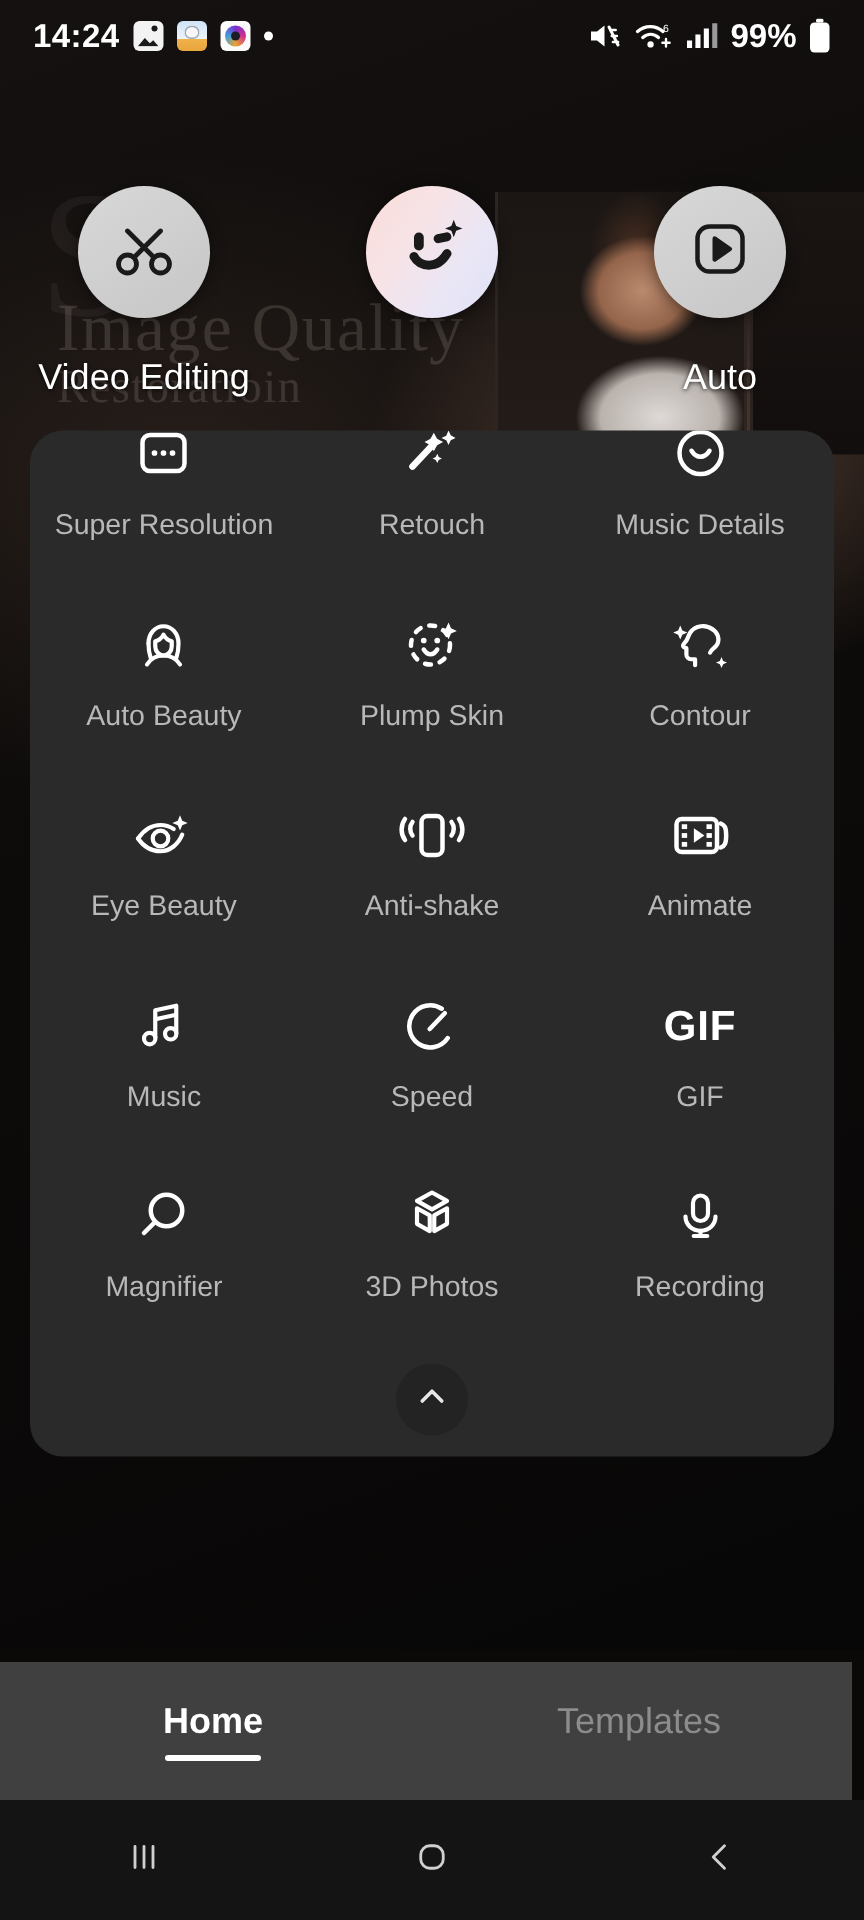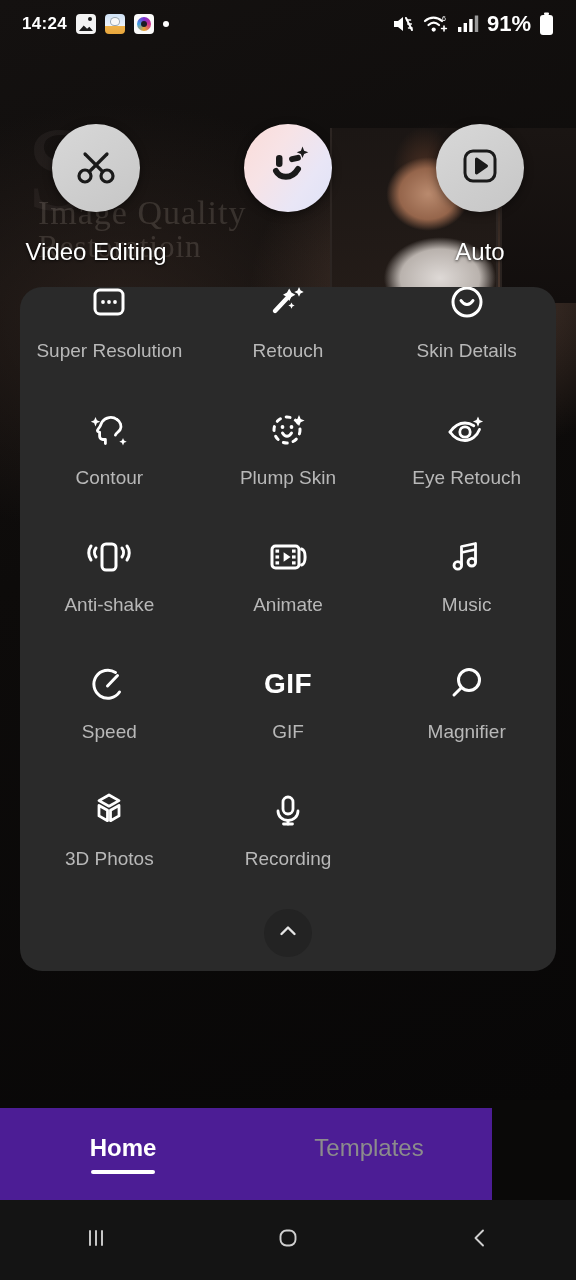--- a/index.html
+++ b/index.html
@@ -41,38 +41,38 @@
     border-left:2px solid #2a2320;
   }
   .hero-text{
     position:absolute; left:38px; top:196px; width:500px;
     font-family:"Liberation Serif", serif;
     color:rgba(210,196,186,.17);
     line-height:1.02;
     letter-spacing:1px;
     user-select:none;
   }
-  .hero-text .l1{ font-size:34px; }
+  .hero-text .l1{ font-size:45px; }
   .hero-text .l2{ font-size:31px; }
   .hero-watermark{
     position:absolute; left:26px; top:110px;
     font-family:"Liberation Serif", serif;
     font-size:120px; line-height:1;
     color:rgba(190,175,165,.07);
     user-select:none;
   }
 
   
   .statusbar{
     position:absolute; left:0; top:0; width:576px; height:48px;
     display:flex; align-items:center; justify-content:space-between;
     padding:0 22px; z-index:40; color:#fff;
   }
   .sb-left{ display:flex; align-items:center; gap:9px; }
-  .sb-clock{ font-size:17px; font-weight:600; letter-spacing:.3px; }
+  .sb-clock{ font-size:22px; font-weight:600; letter-spacing:.3px; }
   .sb-appicon{
     width:20px; height:20px; border-radius:4px;
     display:inline-block; flex:0 0 auto;
   }
   .ic-gallery{
     background:#f3f3f3;
     position:relative; overflow:hidden;
   }
   .ic-gallery:after{
     content:""; position:absolute; left:3px; bottom:3px;
@@ -173,22 +173,22 @@
   }
   .collapse-btn{
     width:48px; height:48px; border-radius:50%;
     background:#232323;
     display:flex; align-items:center; justify-content:center;
     cursor:pointer;
   }
 
   
   .bottom-tabs{
-    position:absolute; left:0; top:1108px; width:492px; height:92px;
-    background:#4c1d95;
+    position:absolute; left:0; top:1108px; width:568px; height:92px;
+    background:#404040;
     display:flex; align-items:center;
     z-index:30;
   }
   .btab{
     flex:1; display:flex; flex-direction:column; align-items:center;
     cursor:pointer;
   }
   .btab-label{ font-size:24px; color:#8c8c8c; }
   .btab.active .btab-label{ color:#fff; font-weight:bold; }
   .btab-underline{
@@ -250,21 +250,21 @@
         </svg>
       </span>
       <span>
         <svg class="sb-svg" width="22" height="22" viewBox="0 0 22 22">
           <rect x="1" y="14" width="3.4" height="5" fill="#fff"></rect>
           <rect x="6.6" y="10" width="3.4" height="9" fill="#fff"></rect>
           <rect x="12.2" y="6" width="3.4" height="13" fill="#fff"></rect>
           <rect x="17.8" y="2.5" width="3.4" height="16.5" fill="#9a9a9a"></rect>
         </svg>
       </span>
-      <span class="sb-pct">91%</span>
+      <span class="sb-pct">99%</span>
       <span>
         <svg class="sb-svg" width="15" height="24" viewBox="0 0 15 24">
           <rect x="5" y="0.5" width="5" height="2.5" rx="1" fill="#fff"></rect>
           <rect x="1" y="3" width="13" height="20" rx="3" fill="#fff"></rect>
         </svg>
       </span>
     </div>
   </div>
 
   <div class="top-actions">
@@ -337,59 +337,70 @@
         <span class="tool-label">Retouch</span>
       </div>
 
       <div class="tool">
         <span class="tool-icon">
           <svg width="44" height="44" viewBox="0 0 44 44" fill="none" stroke="#fff" stroke-width="3" stroke-linecap="round">
             <circle cx="22" cy="21" r="14"></circle>
             <path d="M16 19.5c1.6 2.6 4 4 6 4s4.4-1.4 6-4" fill="none"></path>
           </svg>
         </span>
-        <span class="tool-label">Skin Details</span>
-      </div>
-
-
-      <div class="tool">
-        <span class="tool-icon">
-          <svg width="48" height="46" viewBox="0 0 48 46" fill="none">
-            <path d="M32 12.5c-4.4-3.4-11.5-2.6-14.8 2.2-1.6 2.4-1.4 4-3.2 6.2-1 1.2-1.6 1.8-1.6 2.6 0 1 1.2 1.4 2.2 1.6v4.2c0 1.8 1.4 3.2 3.2 3.2h2.6v4" stroke="#fff" stroke-width="2.8" stroke-linecap="round" stroke-linejoin="round"></path>
-            <path d="M32 12.5c3.4 2 5 6.6 3.2 10-1.4 2.6-4 3.2-4.8 5.6" stroke="#fff" stroke-width="2.8" stroke-linecap="round"></path>
-            <path d="M10.5 10l1.4 3.3 3.3 1.4-3.3 1.4-1.4 3.3-1.4-3.3-3.3-1.4 3.3-1.4z" fill="#fff"></path>
-            <path d="M38 31l1.1 2.6 2.6 1.1-2.6 1.1-1.1 2.6-1.1-2.6-2.6-1.1 2.6-1.1z" fill="#fff"></path>
-          </svg>
-        </span>
-        <span class="tool-label">Contour</span>
+        <span class="tool-label">Music Details</span>
+      </div>
+
+      <div class="tool">
+        <span class="tool-icon">
+          <svg width="46" height="46" viewBox="0 0 46 46" fill="none" stroke="#fff" stroke-width="2.8" stroke-linecap="round" stroke-linejoin="round">
+            <path d="M13 22c0-6.6 4.4-11.5 10-11.5S33 15.4 33 22c0 3.4-.5 6.8-1.4 9.4"></path>
+            <path d="M14.4 31.4C13.5 28.8 13 25.4 13 22"></path>
+            <path d="M17.5 20.5c2.6-.6 4.4-2.2 5.5-4.4 1.1 2.2 2.9 3.8 5.5 4.4v3.3c0 3.4-2.5 6.2-5.5 6.2s-5.5-2.8-5.5-6.2z"></path>
+            <path d="M12 36c2.4-3.8 6.4-6 11-6s8.6 2.2 11 6"></path>
+          </svg>
+        </span>
+        <span class="tool-label">Auto Beauty</span>
       </div>
 
       <div class="tool">
         <span class="tool-icon">
           <svg width="46" height="46" viewBox="0 0 46 46" fill="none">
             <circle cx="22" cy="23" r="13" stroke="#fff" stroke-width="3" stroke-linecap="round" stroke-dasharray="4 6"></circle>
             <circle cx="17.5" cy="20" r="1.9" fill="#fff"></circle>
             <circle cx="26.5" cy="20" r="1.9" fill="#fff"></circle>
             <path d="M17.5 26c1.4 2.2 3 3.2 4.5 3.2s3.1-1 4.5-3.2" stroke="#fff" stroke-width="3" stroke-linecap="round" fill="none"></path>
             <path d="M34 8l1.7 3.9 3.9 1.7-3.9 1.7L34 19.2l-1.7-3.9-3.9-1.7 3.9-1.7z" fill="#fff"></path>
           </svg>
         </span>
         <span class="tool-label">Plump Skin</span>
       </div>
 
       <div class="tool">
         <span class="tool-icon">
+          <svg width="48" height="46" viewBox="0 0 48 46" fill="none">
+            <path d="M32 12.5c-4.4-3.4-11.5-2.6-14.8 2.2-1.6 2.4-1.4 4-3.2 6.2-1 1.2-1.6 1.8-1.6 2.6 0 1 1.2 1.4 2.2 1.6v4.2c0 1.8 1.4 3.2 3.2 3.2h2.6v4" stroke="#fff" stroke-width="2.8" stroke-linecap="round" stroke-linejoin="round"></path>
+            <path d="M32 12.5c3.4 2 5 6.6 3.2 10-1.4 2.6-4 3.2-4.8 5.6" stroke="#fff" stroke-width="2.8" stroke-linecap="round"></path>
+            <path d="M10.5 10l1.4 3.3 3.3 1.4-3.3 1.4-1.4 3.3-1.4-3.3-3.3-1.4 3.3-1.4z" fill="#fff"></path>
+            <path d="M38 31l1.1 2.6 2.6 1.1-2.6 1.1-1.1 2.6-1.1-2.6-2.6-1.1 2.6-1.1z" fill="#fff"></path>
+          </svg>
+        </span>
+        <span class="tool-label">Contour</span>
+      </div>
+
+      <div class="tool">
+        <span class="tool-icon">
           <svg width="48" height="44" viewBox="0 0 48 44" fill="none" stroke="#fff" stroke-width="2.8" stroke-linecap="round">
             <path d="M7 24c4.2-6 9.6-9 15-9 3 0 6 .9 8.8 2.7"></path>
             <path d="M36.5 21.4C34 27.8 28.3 32.5 22 32.5c-6 0-11.4-3.3-15-8.5"></path>
             <circle cx="22" cy="24" r="5.2"></circle>
             <path d="M35 8.5l1.5 3.6 3.6 1.5-3.6 1.5L35 18.7l-1.5-3.6-3.6-1.5 3.6-1.5z" fill="#fff" stroke="none"></path>
           </svg>
         </span>
-        <span class="tool-label">Eye Retouch</span>
+        <span class="tool-label">Eye Beauty</span>
       </div>
 
       <div class="tool">
         <span class="tool-icon">
           <svg width="50" height="44" viewBox="0 0 50 44" fill="none" stroke="#fff" stroke-width="3" stroke-linecap="round" stroke-linejoin="round">
             <rect x="18" y="9" width="14" height="26" rx="4"></rect>
             <path d="M12 13c-2 2.6-2 6.4 0 9M7 11c-3 4-3 10 0 14"></path>
             <path d="M38 13c2 2.6 2 6.4 0 9M43 11c3 4 3 10 0 14"></path>
           </svg>
         </span>

